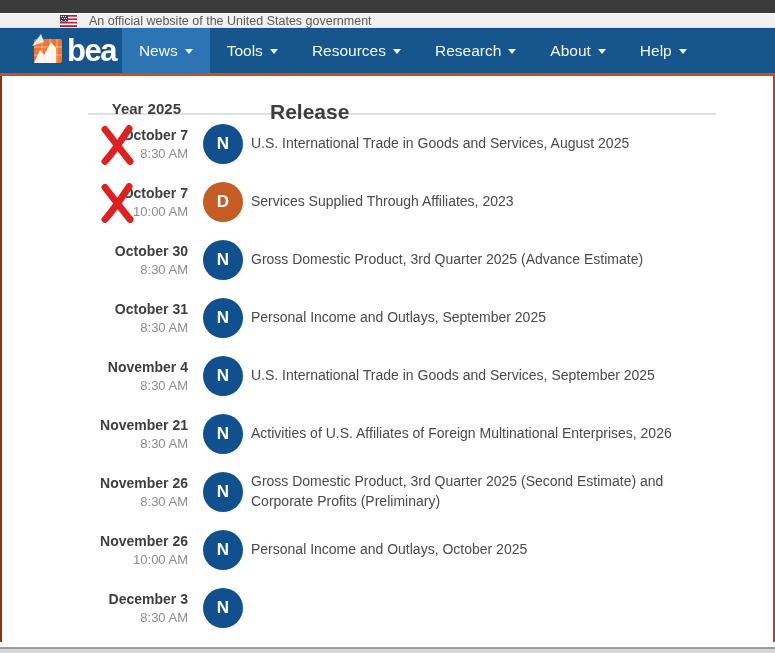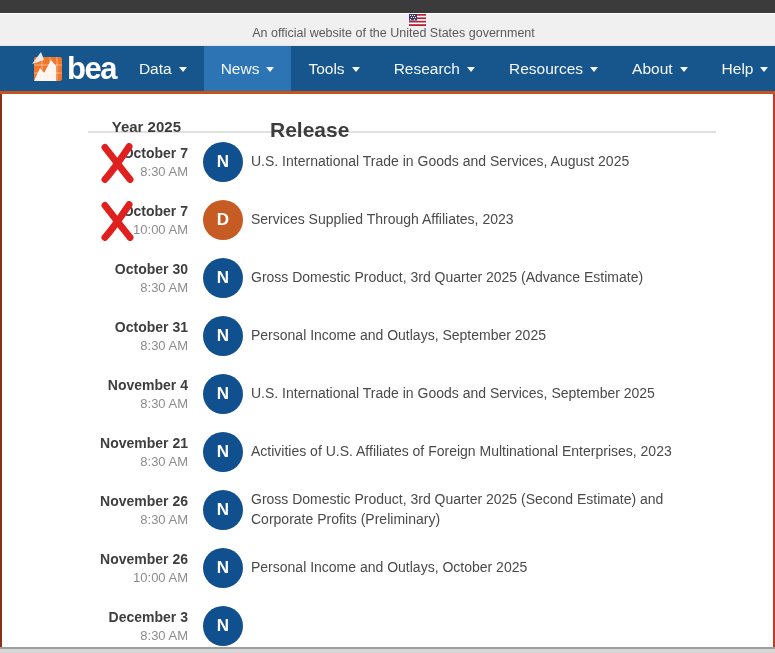--- a/index.html
+++ b/index.html
@@ -12,27 +12,26 @@
 
   
   .browser-bar {
     height: 13px;
     background: #3b3b3b;
     width: 100%;
   }
 
   
   .gov-banner {
-    height: 33px;
+    height: 15px;
     background: #f0f0f0;
     border-top: 1px solid #fdfdfd;
     border-bottom: 1px solid #e4e4e4;
     display: flex;
     align-items: center;
-    flex-direction: column;
   }
   .gov-banner .flag { margin-left: 60px; display: flex; }
   .gov-banner .banner-text {
     margin-left: 12px;
     font-size: 12.5px;
     color: #5a5a5a;
   }
 
   
   .topnav {
@@ -223,42 +222,38 @@
       <svg width="34" height="32" viewBox="0 0 34 32">
         <rect x="4" y="6" width="28" height="24" rx="2" fill="#f0762b"></rect>
         <path d="M4,14 h28 M4,22 h28 M12,6 v24 M20,6 v24 M27,6 v24" stroke="#ffffff" stroke-width="1" opacity="0.45" fill="none"></path>
         <path d="M4,30 L10,17 L14,22 L21,9 L26,15 L26,30 Z" fill="#ffffff" opacity="0.92"></path>
         <path d="M2,13 L11,1 L14,9 Z" fill="#e9e9e9"></path>
       </svg>
     </span>
     <span class="brand-text">bea</span>
   </div>
   <ul class="nav-menu">
-  <li class="nav-item">
-    <span class="nav-label">Data</span>
-    <span class="caret"></span>
-  </li>
 
   <li class="nav-item active">
     <span class="nav-label">News</span>
     <span class="caret"></span>
   </li>
 
   <li class="nav-item">
     <span class="nav-label">Tools</span>
     <span class="caret"></span>
   </li>
 
   <li class="nav-item">
+    <span class="nav-label">Resources</span>
+    <span class="caret"></span>
+  </li>
+
+  <li class="nav-item">
     <span class="nav-label">Research</span>
-    <span class="caret"></span>
-  </li>
-
-  <li class="nav-item">
-    <span class="nav-label">Resources</span>
     <span class="caret"></span>
   </li>
 
   <li class="nav-item">
     <span class="nav-label">About</span>
     <span class="caret"></span>
   </li>
 
   <li class="nav-item">
     <span class="nav-label">Help</span>
@@ -342,21 +337,21 @@
 
   <div class="row">
     <div class="date-cell">
       <div class="date">November 21</div>
       <div class="time">8:30 AM</div>
 
     </div>
     <div class="badge badge-news">
       <span>N</span>
     </div>
-    <div class="title">Activities of U.S. Affiliates of Foreign Multinational Enterprises, 2023</div>
+    <div class="title">Activities of U.S. Affiliates of Foreign Multinational Enterprises, 2026</div>
   </div>
 
   <div class="row">
     <div class="date-cell">
       <div class="date">November 26</div>
       <div class="time">8:30 AM</div>
 
     </div>
     <div class="badge badge-news">
       <span>N</span>

